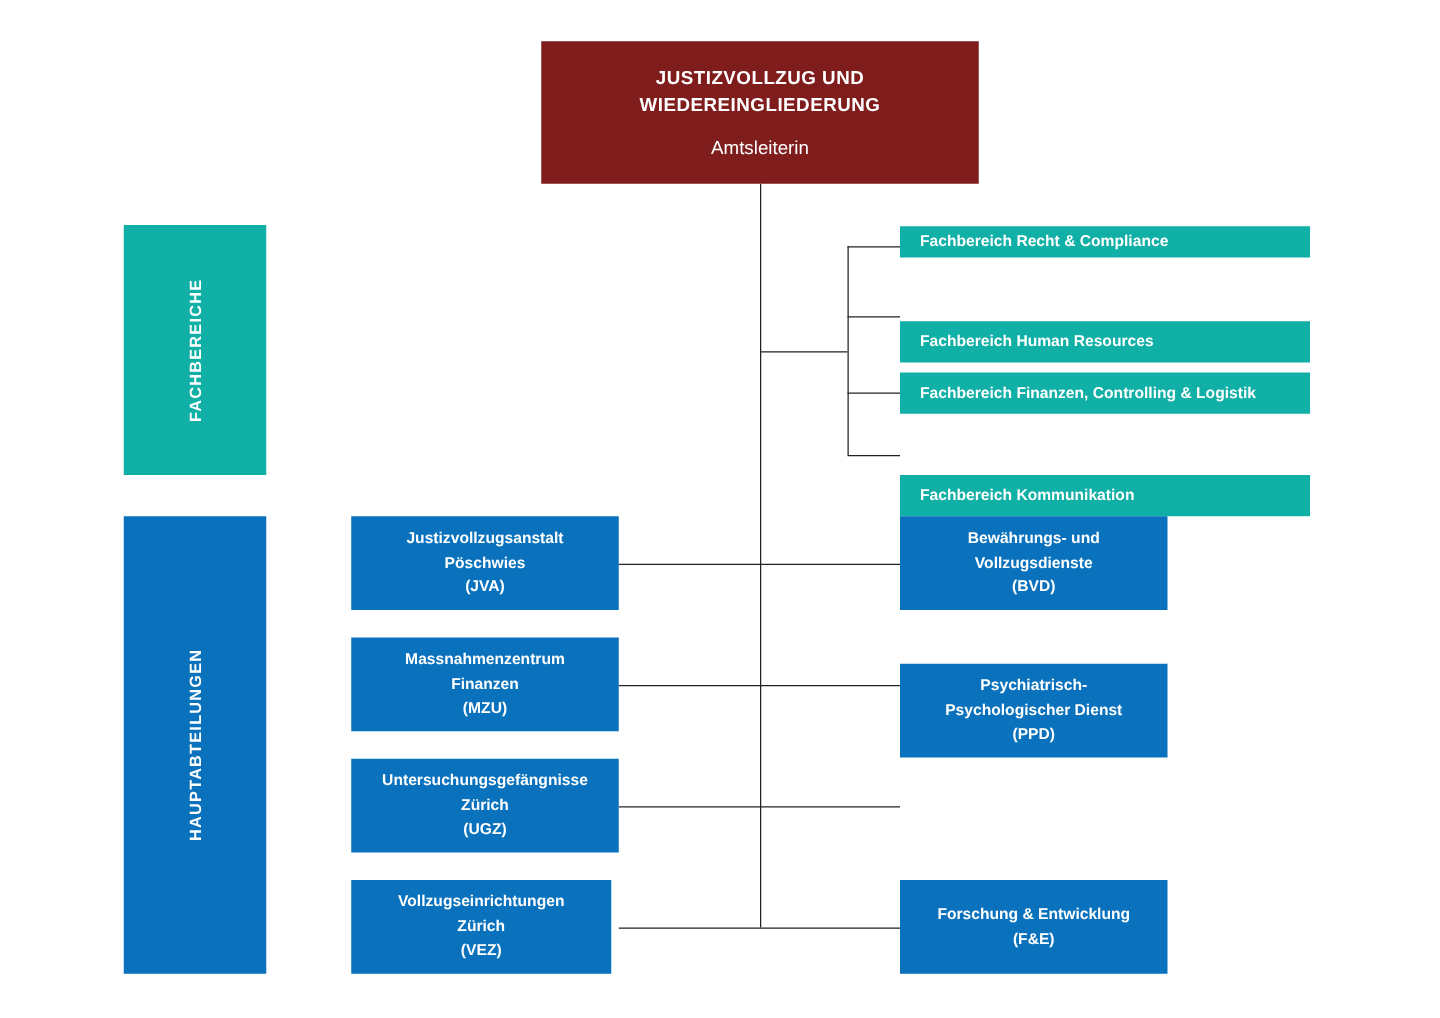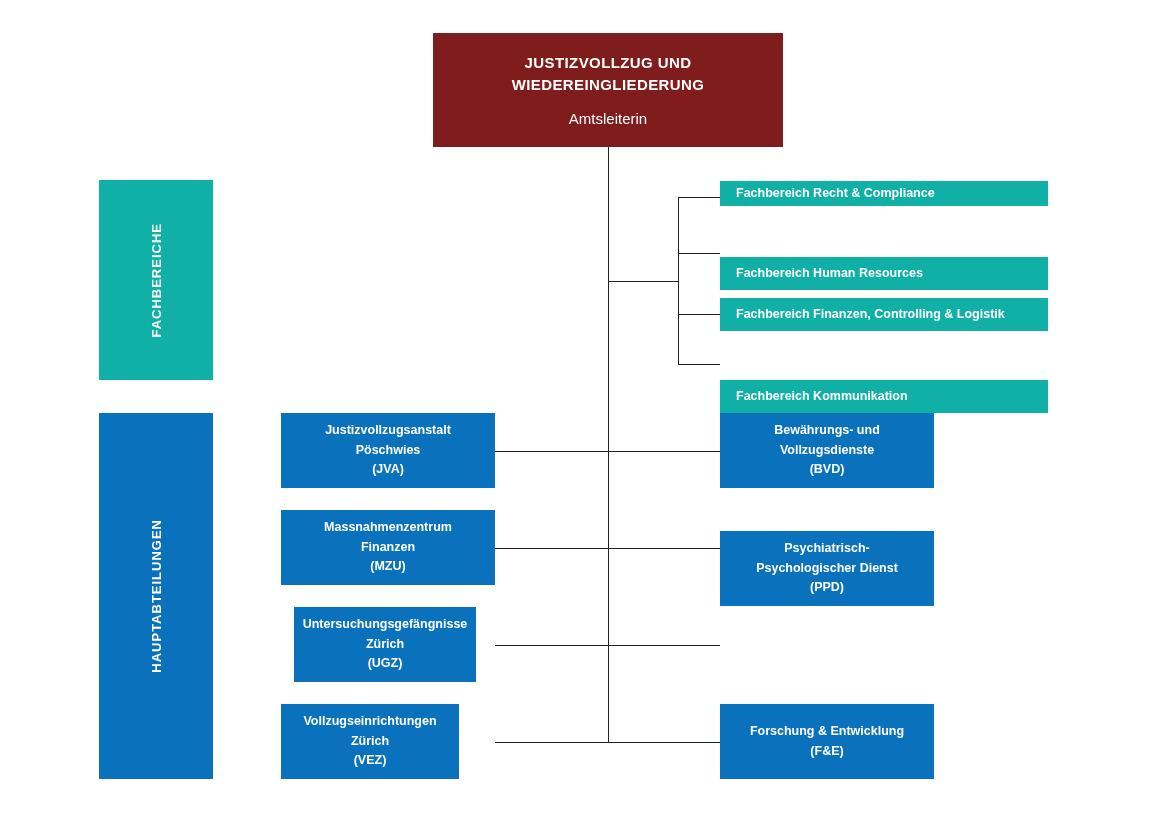--- a/index.html
+++ b/index.html
@@ -167,27 +167,27 @@
 Pöschwies
 (JVA)</div>
   </div>
 
   <div class="node unit" style="left:281px; top:510px; width:214px; height:75px;">
     <div class="unit-label">Massnahmenzentrum
 Finanzen
 (MZU)</div>
   </div>
 
-  <div class="node unit" style="left:294px; top:607px; width:182px; height:75px;">
+  <div class="node unit" style="left:281px; top:607px; width:214px; height:75px;">
     <div class="unit-label">Untersuchungsgefängnisse
 Zürich
 (UGZ)</div>
   </div>
 
-  <div class="node unit" style="left:281px; top:704px; width:178px; height:75px;">
+  <div class="node unit" style="left:281px; top:704px; width:208px; height:75px;">
     <div class="unit-label">Vollzugseinrichtungen
 Zürich
 (VEZ)</div>
   </div>
 
   <div class="node unit" style="left:720px; top:413px; width:214px; height:75px;">
     <div class="unit-label">Bewährungs- und
 Vollzugsdienste
 (BVD)</div>
   </div>

